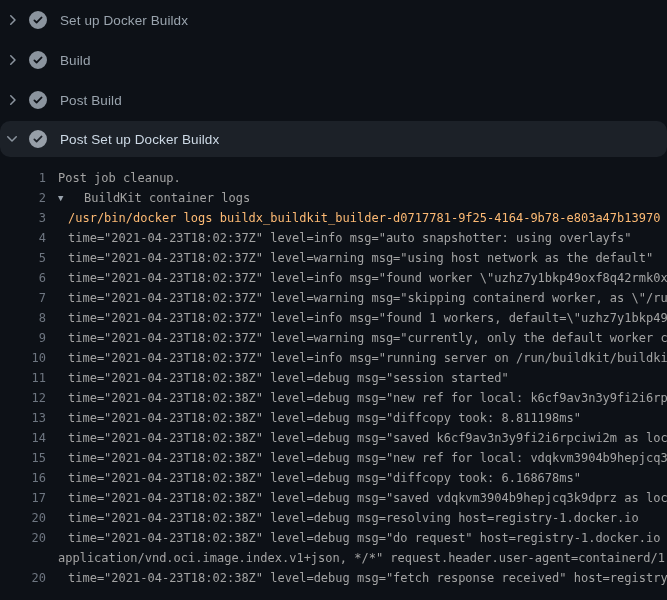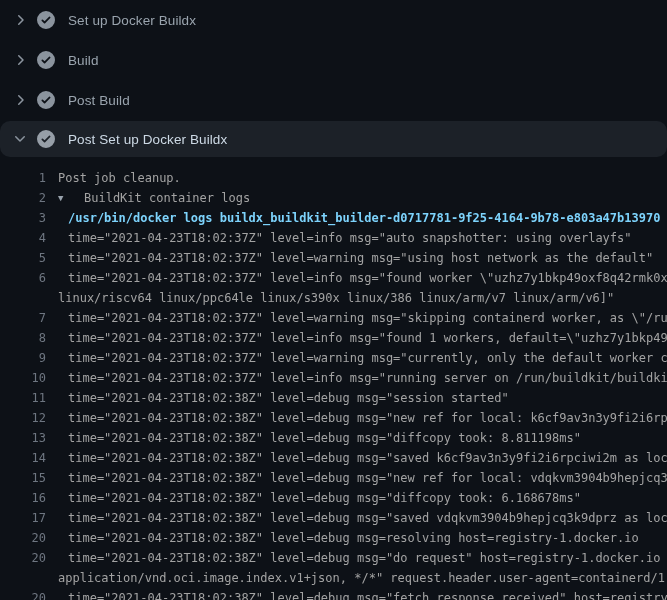--- a/index.html
+++ b/index.html
@@ -5,21 +5,21 @@
   html, body { margin:0; padding:0; }
   body {
     width:667px; height:600px; overflow:hidden;
     background:#0d1117;
     font-family:"Liberation Sans", sans-serif;
     position:relative;
   }
   
   .step-row {
     height:40px; display:flex; align-items:center;
-    padding-left:12px; cursor:pointer; box-sizing:border-box;
+    padding-left:4px; cursor:pointer; box-sizing:border-box;
   }
   .step-row .chev {
     width:16px; height:16px; flex:none; display:flex;
     align-items:center; justify-content:center; color:#8b949e;
   }
   .step-row .status {
     margin-left:9px; width:18px; height:18px; flex:none;
   }
   .step-row .label {
     margin-left:13px; font-size:13.5px; color:#9aa4ae; letter-spacing:.1px;
@@ -42,21 +42,21 @@
     white-space:pre; overflow:hidden;
   }
   .log-row .ln {
     width:46px; flex:none; text-align:right;
     color:#6e7681; cursor:pointer; user-select:none;
   }
   .log-row .lt {
     margin-left:12px; color:#a3a3a3;
   }
   .log-row.indent .lt { margin-left:22px; }
-  .log-row .lt.command { color:#7dd3fc; font-weight:bold; }
+  .log-row .lt.command { color:#fdba74; font-weight:normal; }
   .log-row .tri {
     margin-left:12px; color:#99a3ad; font-size:9px; width:10px;
     flex:none; display:inline-block; line-height:20px;
   }
   .log-row .tri + .lt { margin-left:16px; }
 </style>
 </head>
 <body>
 
 <div class="step-row">
@@ -115,21 +115,20 @@
   <span class="label">Post Set up Docker Buildx</span>
 </div>
 
 <div class="log-area" id="log-area">
     <div class="log-row"><span class="ln">1</span><span class="lt">Post job cleanup.</span></div>
     <div class="log-row"><span class="ln">2</span><span class="tri">▼</span><span class="lt">BuildKit container logs</span></div>
     <div class="log-row indent"><span class="ln">3</span><span class="lt command">/usr/bin/docker logs buildx_buildkit_builder-d0717781-9f25-4164-9b78-e803a47b13970</span></div>
     <div class="log-row indent"><span class="ln">4</span><span class="lt">time="2021-04-23T18:02:37Z" level=info msg="auto snapshotter: using overlayfs"</span></div>
     <div class="log-row indent"><span class="ln">5</span><span class="lt">time="2021-04-23T18:02:37Z" level=warning msg="using host network as the default"</span></div>
     <div class="log-row indent"><span class="ln">6</span><span class="lt">time="2021-04-23T18:02:37Z" level=info msg="found worker \"uzhz7y1bkp49oxf8q42rmk0xj</span></div>
-    <div class="log-row"><span class="ln"></span><span class="lt">linux/riscv64 linux/ppc64le linux/s390x linux/386 linux/arm/v7 linux/arm/v6]"</span></div>
     <div class="log-row indent"><span class="ln">7</span><span class="lt">time="2021-04-23T18:02:37Z" level=warning msg="skipping containerd worker, as \"/run</span></div>
     <div class="log-row indent"><span class="ln">8</span><span class="lt">time="2021-04-23T18:02:37Z" level=info msg="found 1 workers, default=\"uzhz7y1bkp49o</span></div>
     <div class="log-row indent"><span class="ln">9</span><span class="lt">time="2021-04-23T18:02:37Z" level=warning msg="currently, only the default worker ca</span></div>
     <div class="log-row indent"><span class="ln">10</span><span class="lt">time="2021-04-23T18:02:37Z" level=info msg="running server on /run/buildkit/buildkit</span></div>
     <div class="log-row indent"><span class="ln">11</span><span class="lt">time="2021-04-23T18:02:38Z" level=debug msg="session started"</span></div>
     <div class="log-row indent"><span class="ln">12</span><span class="lt">time="2021-04-23T18:02:38Z" level=debug msg="new ref for local: k6cf9av3n3y9fi2i6rpc</span></div>
     <div class="log-row indent"><span class="ln">13</span><span class="lt">time="2021-04-23T18:02:38Z" level=debug msg="diffcopy took: 8.811198ms"</span></div>
     <div class="log-row indent"><span class="ln">14</span><span class="lt">time="2021-04-23T18:02:38Z" level=debug msg="saved k6cf9av3n3y9fi2i6rpciwi2m as loca</span></div>
     <div class="log-row indent"><span class="ln">15</span><span class="lt">time="2021-04-23T18:02:38Z" level=debug msg="new ref for local: vdqkvm3904b9hepjcq3k</span></div>
     <div class="log-row indent"><span class="ln">16</span><span class="lt">time="2021-04-23T18:02:38Z" level=debug msg="diffcopy took: 6.168678ms"</span></div>

